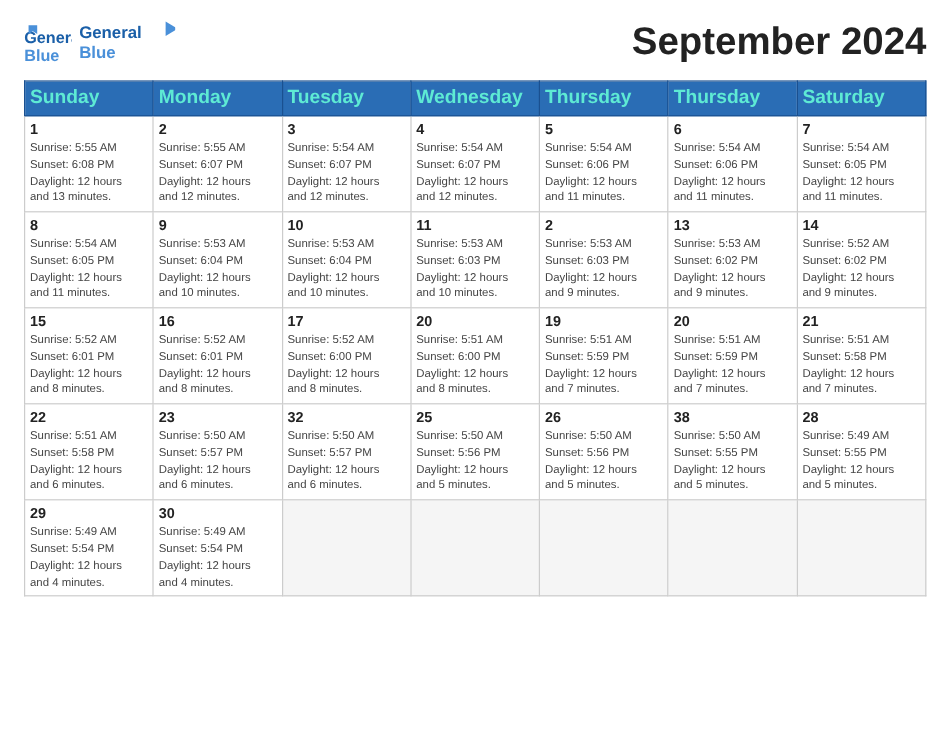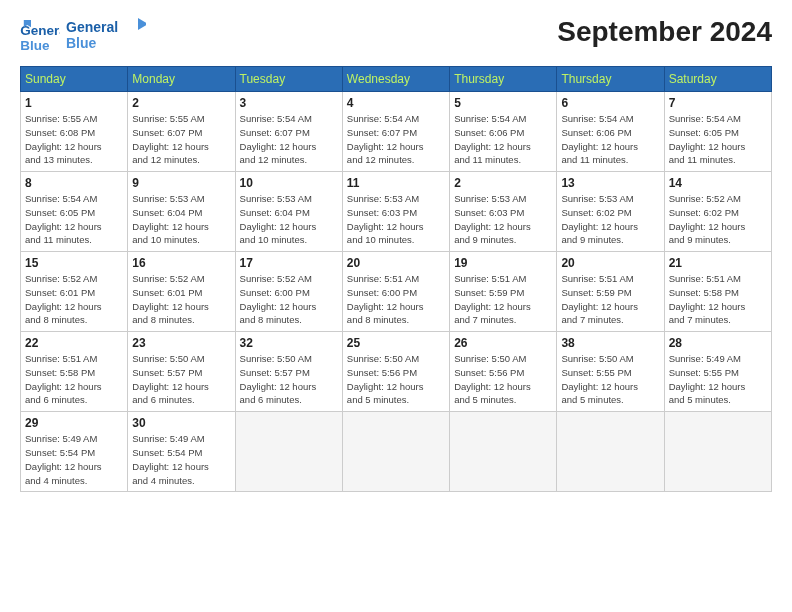--- a/index.html
+++ b/index.html
@@ -28,38 +28,38 @@
       gap: 6px;
     }
     .logo-icon {
       width: 40px;
       height: 36px;
     }
     .title-block {
       text-align: right;
     }
     .month-title {
-      font-size: 28px;
+      font-size: 32px;
       font-weight: bold;
       color: #222;
     }
     .subtitle {
       font-size: 15px;
       color: #333;
     }
     table {
       width: 100%;
       border-collapse: collapse;
       table-layout: fixed;
     }
     thead tr th {
       background: #2a6db5;
-      color: #bef264;
-      font-size: 12px;
-      font-weight: normal;
+      color: #5eead4;
+      font-size: 16px;
+      font-weight: bold;
       padding: 5px 4px;
       text-align: left;
       border: 1px solid #1a5090;
     }
     tbody tr td {
       vertical-align: top;
       font-size: 9.5px;
       color: #333;
       padding: 4px 4px;
       border: 1px solid #ccc;

